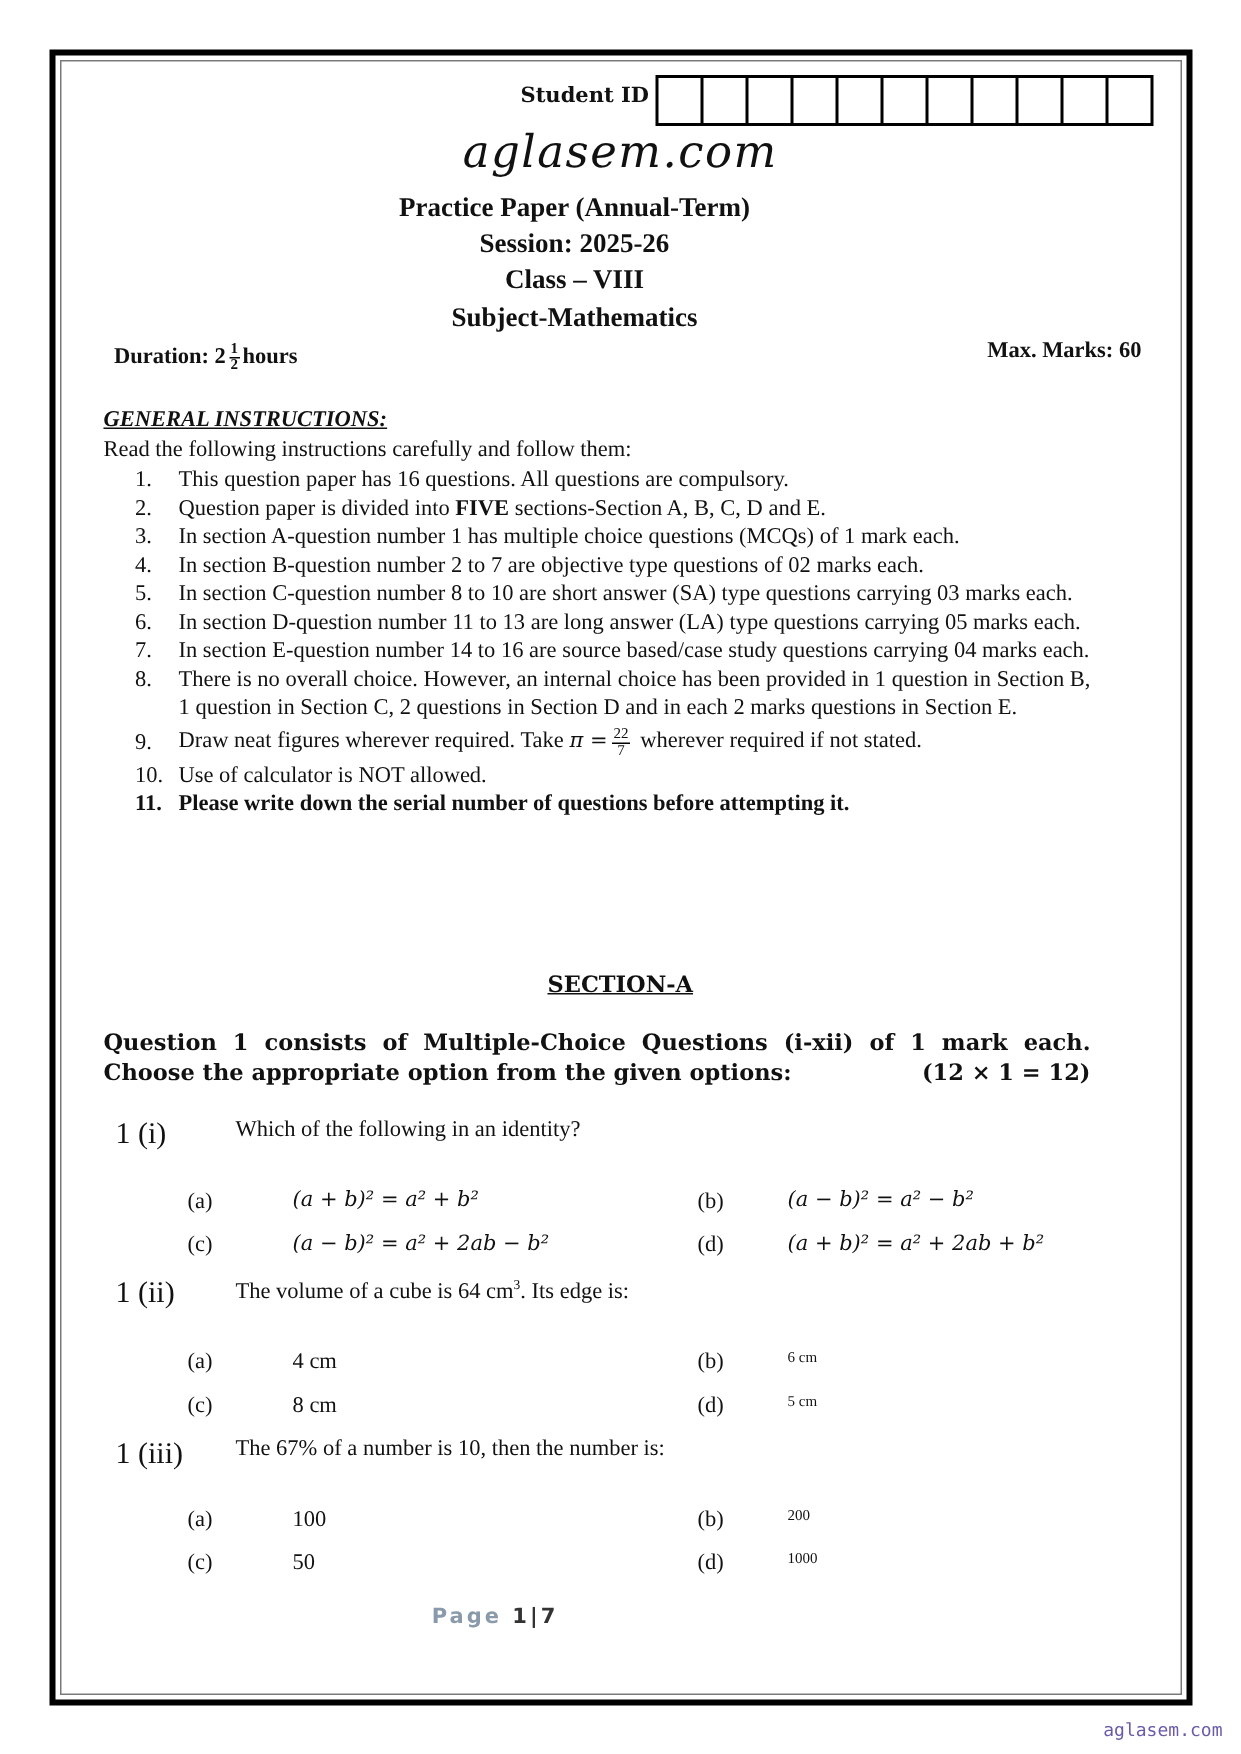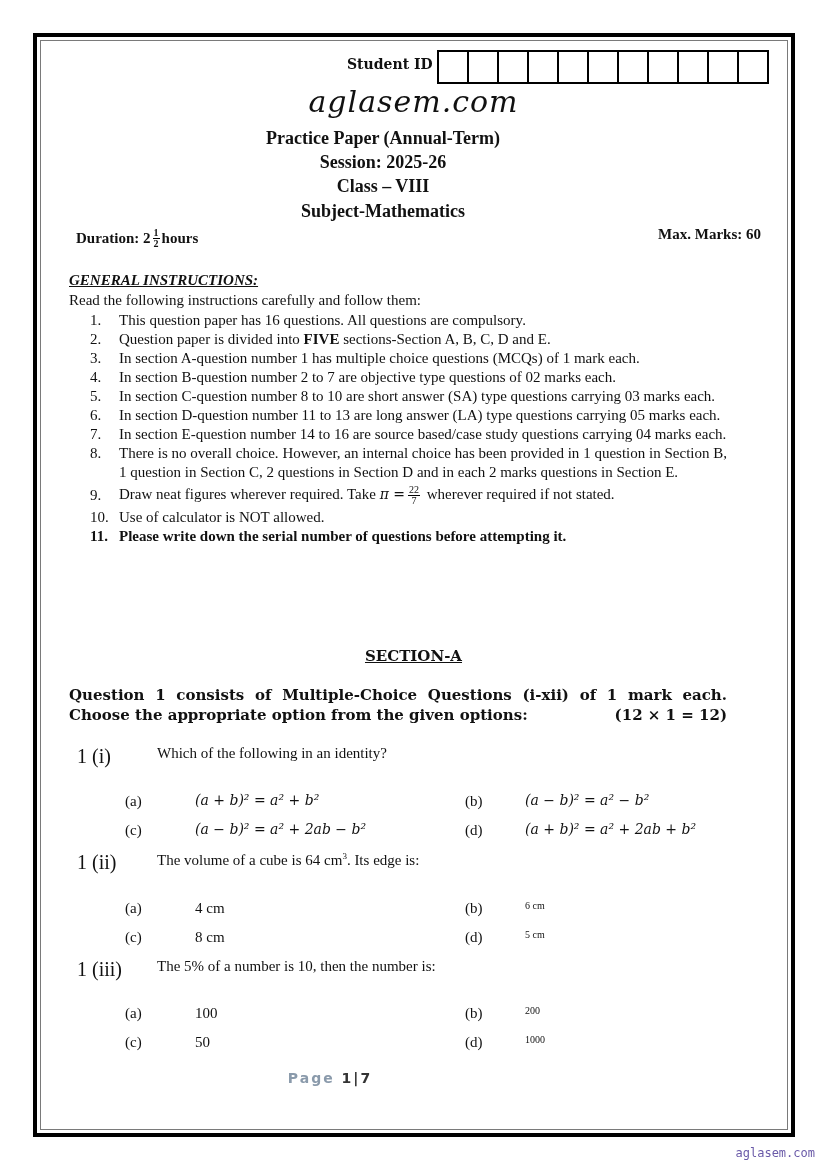--- a/index.html
+++ b/index.html
@@ -168,21 +168,21 @@
 <div class="abs opt-l" style="top:900px">(a)</div>
 <div class="abs opt-v" style="top:900px">4 cm</div>
 <div class="abs opt-l2" style="top:900px">(b)</div>
 <div class="abs opt-v2" style="top:900px">6 cm</div>
 <div class="abs opt-l" style="top:929px">(c)</div>
 <div class="abs opt-v" style="top:929px">8 cm</div>
 <div class="abs opt-l2" style="top:929px">(d)</div>
 <div class="abs opt-v2" style="top:929px">5 cm</div>
 
 <div class="abs qnum" style="top:958px">1 (iii)</div>
-<div class="abs qtext" style="top:958px">The 5% of a number is 10, then the number is:</div>
+<div class="abs qtext" style="top:958px">The 67% of a number is 10, then the number is:</div>
 <div class="abs opt-l" style="top:1005px">(a)</div>
 <div class="abs opt-v" style="top:1005px">100</div>
 <div class="abs opt-l2" style="top:1005px">(b)</div>
 <div class="abs opt-v2" style="top:1005px">200</div>
 <div class="abs opt-l" style="top:1034px">(c)</div>
 <div class="abs opt-v" style="top:1034px">50</div>
 <div class="abs opt-l2" style="top:1034px">(d)</div>
 <div class="abs opt-v2" style="top:1034px">1000</div>
 
 <div class="abs page-num">

